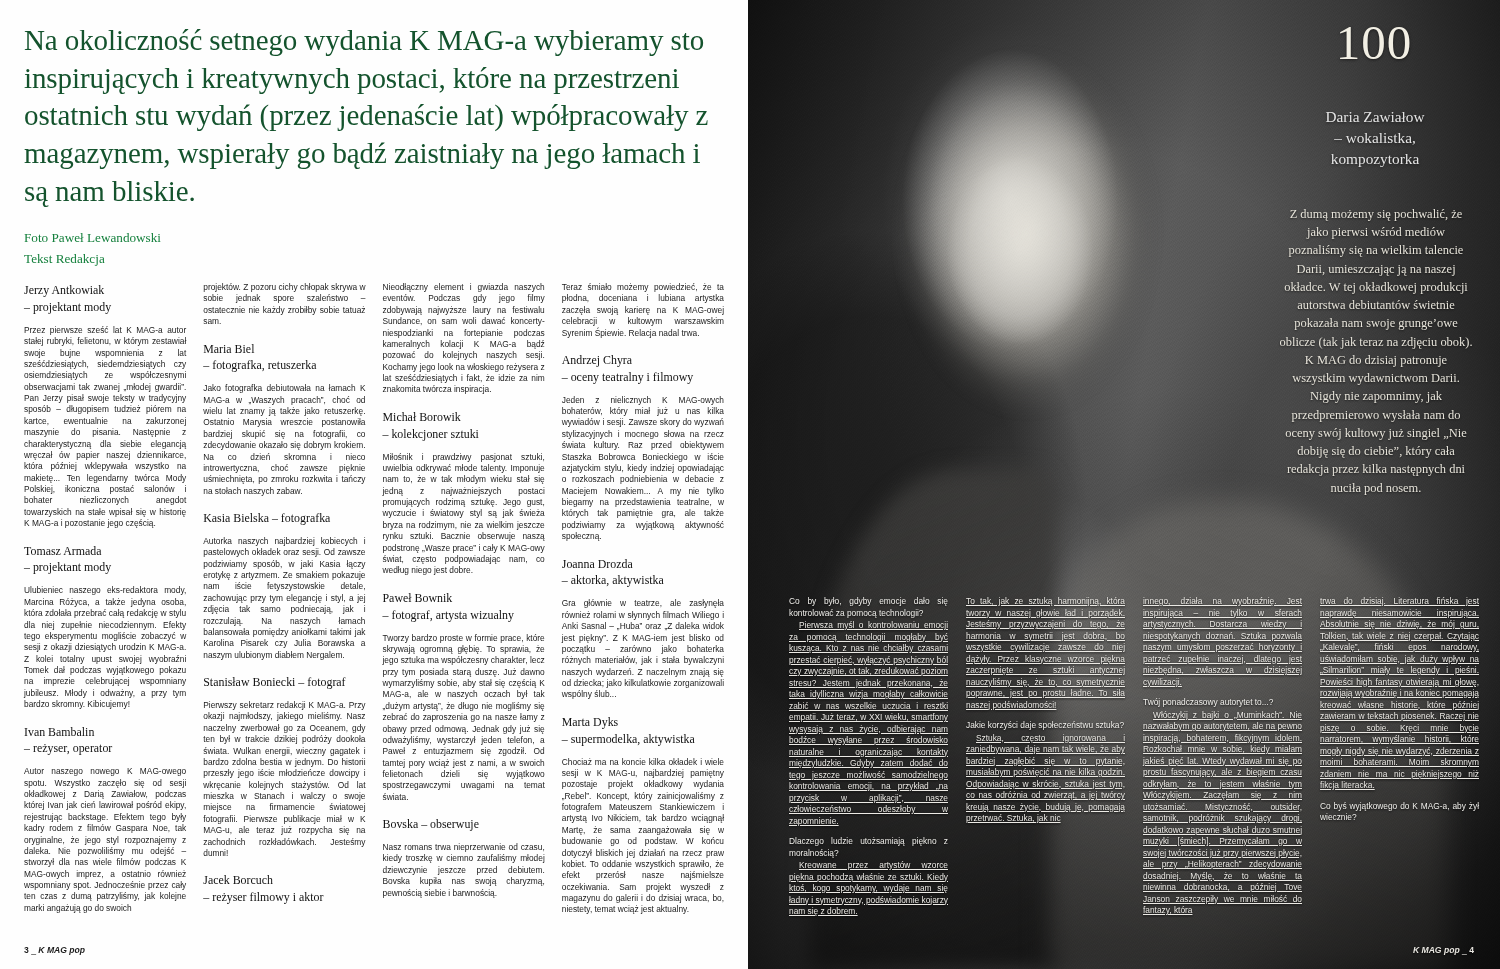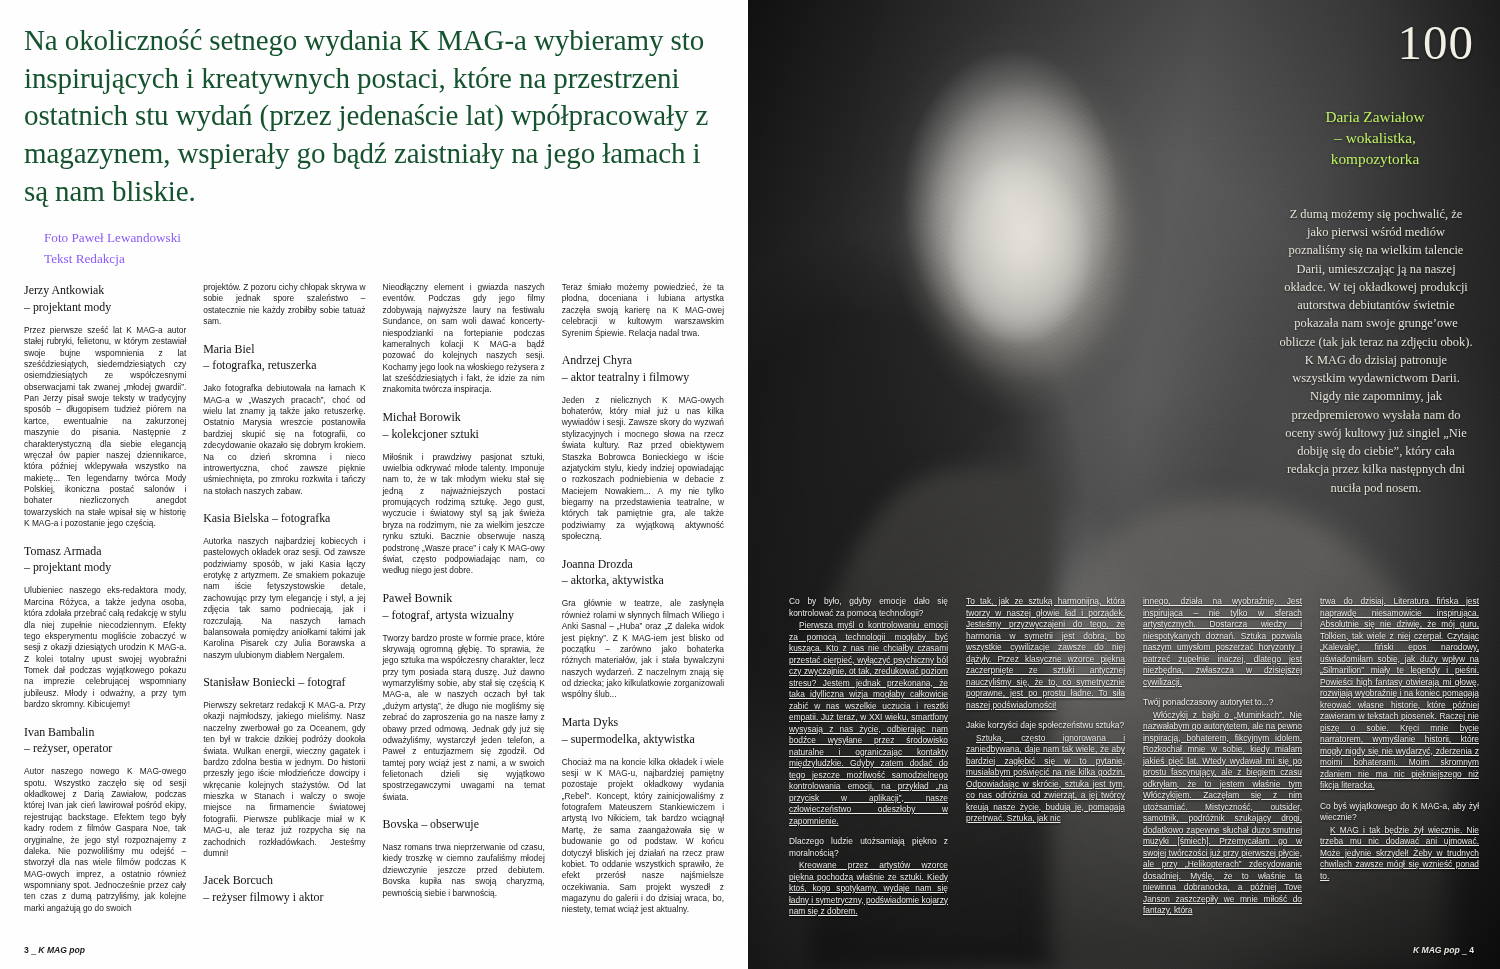--- a/index.html
+++ b/index.html
@@ -25,22 +25,21 @@
     color: #14532d;
     letter-spacing: -0.1px;
     width: 700px;
     font-weight: 400;
   }
   .credits { margin-top: 18px; }
   .credit-line {
     font-family: "Liberation Serif", serif;
     font-size: 13.2px;
     line-height: 1.55;
-    color: #8b5cf6;
-    margin-left: 20px;
+    color: #15803d;
   }
   .columns-left {
     position: absolute;
     top: 282px; left: 24px;
     width: 700px; height: 660px;
     display: flex;
     gap: 17px;
   }
   .col { width: 164px; }
   .entry-title {
@@ -126,37 +125,37 @@
     background: linear-gradient(200deg, rgba(128,126,122,0.55), rgba(58,57,55,0.7));
     border-radius: 40% 55% 0 0;
     filter: blur(13px);
   }
 
   
   .rp-number {
     position: absolute;
     right: 26px; top: 18px;
     width: 200px;
-    text-align: right;
+    text-align: center;
     font-family: "Liberation Serif", serif;
     font-size: 49px;
     color: #f2efe4;
     letter-spacing: 1px;
     line-height: 1;
     text-shadow: 0 1px 3px rgba(0,0,0,0.55);
   }
   .rp-caption {
     position: absolute;
     right: 26px; top: 107px;
     width: 198px;
     text-align: center;
     font-family: "Liberation Serif", serif;
     font-size: 15.3px;
     line-height: 1.36;
-    color: #bef264;
+    color: #e5e5e5;
     text-shadow: 0 1px 3px rgba(0,0,0,0.55);
   }
   .rp-intro {
     position: absolute;
     right: 26px; top: 205px;
     width: 196px;
     text-align: center;
     font-family: "Liberation Serif", serif;
     font-size: 12.45px;
     line-height: 1.465;
@@ -241,21 +240,21 @@
           <div class="entry-body">Nieodłączny element i gwiazda naszych eventów. Podczas gdy jego filmy zdobywają najwyższe laury na festiwalu Sundance, on sam woli dawać koncerty-niespodzianki na fortepianie podczas kameralnych kolacji K MAG-a bądź pozować do kolejnych naszych sesji. Kochamy jego look na włoskiego reżysera z lat sześćdziesiątych i fakt, że idzie za nim znakomita twórcza inspiracja.</div>
           <div class="entry-title">Michał Borowik<br><span>– kolekcjoner sztuki</span></div>
           <div class="entry-body">Miłośnik i prawdziwy pasjonat sztuki, uwielbia odkrywać młode talenty. Imponuje nam to, że w tak młodym wieku stał się jedną z najważniejszych postaci promujących rodzimą sztukę. Jego gust, wyczucie i światowy styl są jak świeża bryza na rodzimym, nie za wielkim jeszcze rynku sztuki. Bacznie obserwuje naszą podstronę „Wasze prace” i cały K MAG-owy świat, często podpowiadając nam, co według niego jest dobre.</div>
           <div class="entry-title">Paweł Bownik<br><span>– fotograf, artysta wizualny</span></div>
           <div class="entry-body">Tworzy bardzo proste w formie prace, które skrywają ogromną głębię. To sprawia, że jego sztuka ma współczesny charakter, lecz przy tym posiada starą duszę. Już dawno wymarzyliśmy sobie, aby stał się częścią K MAG-a, ale w naszych oczach był tak „dużym artystą”, że długo nie mogliśmy się zebrać do zaproszenia go na nasze łamy z obawy przed odmową. Jednak gdy już się odważyliśmy, wystarczył jeden telefon, a Paweł z entuzjazmem się zgodził. Od tamtej pory wciąż jest z nami, a w swoich felietonach dzieli się wyjątkowo spostrzegawczymi uwagami na temat świata.</div>
           <div class="entry-title">Bovska – obserwuje</div>
           <div class="entry-body">Nasz romans trwa nieprzerwanie od czasu, kiedy troszkę w ciemno zaufaliśmy młodej dziewczynie jeszcze przed debiutem. Bovska kupiła nas swoją charyzmą, pewnością siebie i barwnością.</div>
         </div>
         <div class="col">
           <div class="entry-body">Teraz śmiało możemy powiedzieć, że ta płodna, doceniana i lubiana artystka zaczęła swoją karierę na K MAG-owej celebracji w kultowym warszawskim Syrenim Śpiewie. Relacja nadal trwa.</div>
-          <div class="entry-title">Andrzej Chyra<br><span>– aktor teatralny i filmowy</span></div>
+          <div class="entry-title">Andrzej Chyra<br><span>– oceny teatralny i filmowy</span></div>
           <div class="entry-body">Jeden z nielicznych K MAG-owych bohaterów, który miał już u nas kilka wywiadów i sesji. Zawsze skory do wyzwań stylizacyjnych i mocnego słowa na rzecz świata kultury. Raz przed obiektywem Staszka Bobrowca Bonieckiego w iście azjatyckim stylu, kiedy indziej opowiadając o rozkoszach podniebienia w debacie z Maciejem Nowakiem... A my nie tylko biegamy na przedstawienia teatralne, w których tak pamiętnie gra, ale także podziwiamy za wyjątkową aktywność społeczną.</div>
           <div class="entry-title">Joanna Drozda<br><span>– aktorka, aktywistka</span></div>
           <div class="entry-body">Gra głównie w teatrze, ale zasłynęła również rolami w słynnych filmach Wiliego i Anki Sasnal – „Huba” oraz „Z daleka widok jest piękny”. Z K MAG-iem jest blisko od początku – zarówno jako bohaterka różnych materiałów, jak i stała bywalczyni naszych wydarzeń. Z naczelnym znają się od dziecka; jako kilkulatkowie zorganizowali wspólny ślub...</div>
           <div class="entry-title">Marta Dyks<br><span>– supermodelka, aktywistka</span></div>
           <div class="entry-body">Chociaż ma na koncie kilka okładek i wiele sesji w K MAG-u, najbardziej pamiętny pozostaje projekt okładkowy wydania „Rebel”. Koncept, który zainicjowaliśmy z fotografem Mateuszem Stankiewiczem i artystą Ivo Nikiciem, tak bardzo wciągnął Martę, że sama zaangażowała się w budowanie go od podstaw. W końcu dotyczył bliskich jej działań na rzecz praw kobiet. To oddanie wszystkich sprawiło, że efekt przerósł nasze najśmielsze oczekiwania. Sam projekt wyszedł z magazynu do galerii i do dzisiaj wraca, bo, niestety, temat wciąż jest aktualny.</div>
         </div>
       </div>
     <div class="folio-left">
       <span class="folio-num">3</span>
       <span>_</span>
@@ -290,21 +289,20 @@
           <div class="r-a">Sztuka, często ignorowana i zaniedbywana, daje nam tak wiele, że aby bardziej zagłębić się w to pytanie, musiałabym poświęcić na nie kilka godzin. Odpowiadając w skrócie, sztuka jest tym, co nas odróżnia od zwierząt, a jej twórcy kreują nasze życie, budują je, pomagają przetrwać. Sztuka, jak nic</div>
         </div>
         <div class="rcol">
           <div class="r-a cont">innego, działa na wyobraźnię. Jest inspirująca – nie tylko w sferach artystycznych. Dostarcza wiedzy i niespotykanych doznań. Sztuka pozwala naszym umysłom poszerzać horyzonty i patrzeć zupełnie inaczej, dlatego jest niezbędna, zwłaszcza w dzisiejszej cywilizacji.</div>
           <div class="r-q">Twój ponadczasowy autorytet to...?</div>
           <div class="r-a">Włóczykij z bajki o „Muminkach”. Nie nazwałabym go autorytetem, ale na pewno inspiracją, bohaterem, fikcyjnym idolem. Rozkochał mnie w sobie, kiedy miałam jakieś pięć lat. Wtedy wydawał mi się po prostu fascynujący, ale z biegiem czasu odkryłam, że to jestem właśnie tym Włóczykijem. Zaczęłam się z nim utożsamiać. Mistyczność, outsider, samotnik, podróżnik szukający drogi, dodatkowo zapewne słuchał duzo smutnej muzyki [śmiech]. Przemycałam go w swojej twórczości już przy pierwszej płycie, ale przy „Helikopterach” zdecydowanie dosadniej. Myślę, że to właśnie ta niewinna dobranocka, a później Tove Janson zaszczepiły we mnie miłość do fantazy, która</div>
         </div>
         <div class="rcol">
           <div class="r-a cont">trwa do dzisiaj. Literatura fińska jest naprawdę niesamowicie inspirująca. Absolutnie się nie dziwię, że mój guru, Tolkien, tak wiele z niej czerpał. Czytając „Kalevalę”, fiński epos narodowy, uświadomiłam sobie, jak duży wpływ na „Silmarilion” miały te legendy i pieśni. Powieści high fantasy otwierają mi głowę, rozwijają wyobraźnię i na koniec pomagają kreować własne historie, które później zawieram w tekstach piosenek. Raczej nie piszę o sobie. Kręci mnie bycie narratorem, wymyślanie historii, które mogły nigdy się nie wydarzyć, zderzenia z moimi bohaterami. Moim skromnym zdaniem nie ma nic piękniejszego niż fikcja literacka.</div>
           <div class="r-q">Co byś wyjątkowego do K MAG-a, aby żył wiecznie?</div>
-          <div class="r-a">K MAG i tak będzie żył wiecznie. Nie trzeba mu nic dodawać ani ujmować. Może jedynie skrzydeł! Żeby w trudnych chwilach zawsze mógł się wznieść ponad to.</div>
         </div>
       </div>
 
     <div class="folio-right">
       <i>K MAG pop</i>
       <span>_</span>
       <span class="folio-num">4</span>
     </div>
   </div>
 </div>

